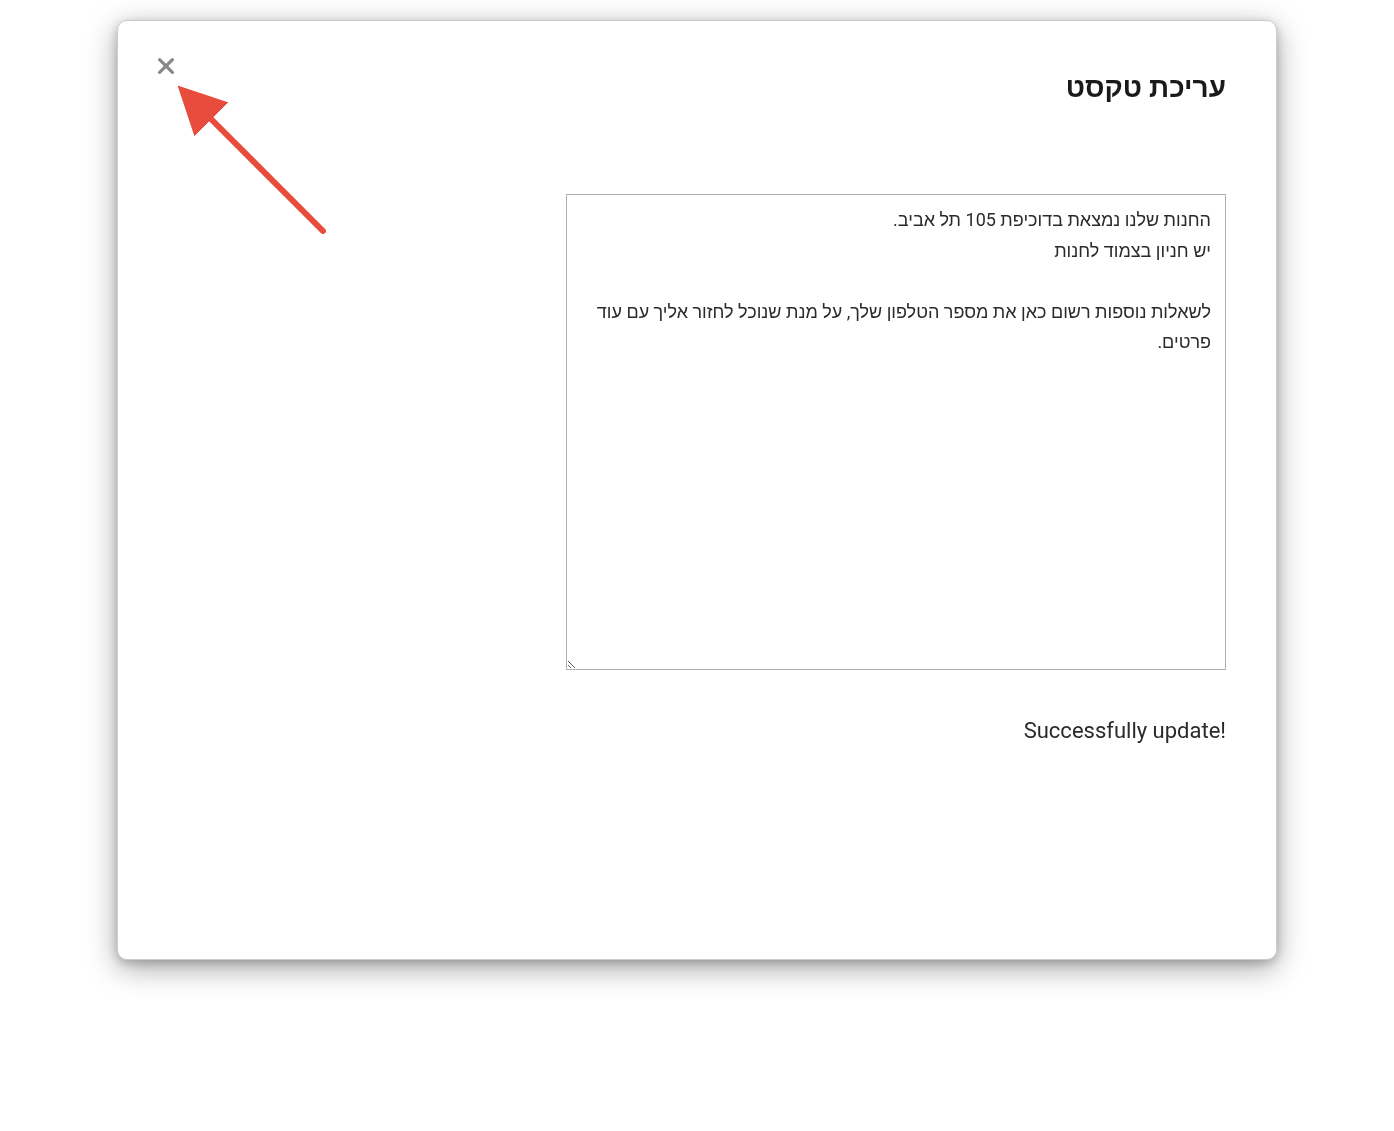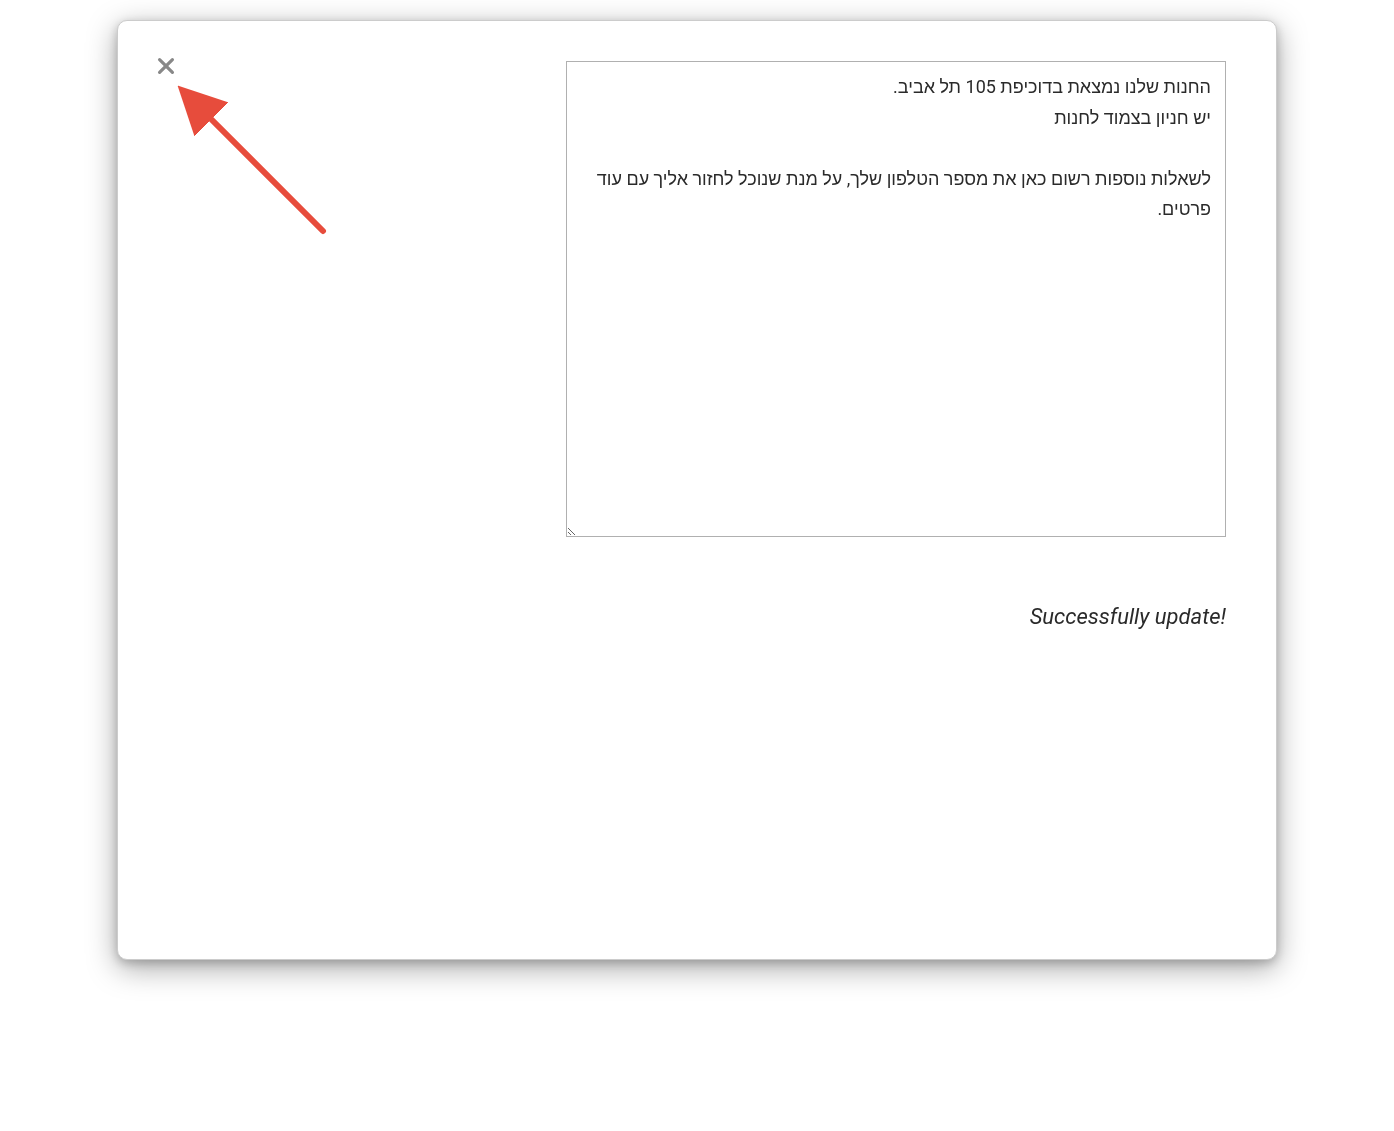--- a/index.html
+++ b/index.html
@@ -80,23 +80,22 @@
       color: #fff;
       border: none;
       border-radius: 6px;
       font-size: 22px;
       font-weight: 600;
       padding: 16px 54px;
       cursor: pointer;
       font-family: inherit;
     }
     .status-row {
-      margin-top: 67px;
+      margin-top: 48px;
       text-align: right;
-      font-style: italic;
     }
     .status-text {
       font-size: 22px;
       color: #2a2a2a;
       direction: rtl;
       unicode-bidi: plaintext;
     }
     .annotation-arrow {
       position: absolute;
       top: 60px;
@@ -112,20 +111,21 @@
 
   <div class="close-btn">
     <span>
       <svg viewBox="0 0 24 24" fill="none" stroke="#888" stroke-width="3.5" stroke-linecap="round">
         <line x1="5" y1="5" x2="19" y2="19"></line>
         <line x1="19" y1="5" x2="5" y2="19"></line>
       </svg>
     </span>
   </div>
 
+  <h2 class="modal-title">עריכת טקסט</h2>
 
   <div class="textarea-wrap">
     <textarea class="text-input" style="">החנות שלנו נמצאת בדוכיפת 105 תל אביב.
 יש חניון בצמוד לחנות
 
 לשאלות נוספות רשום כאן את מספר הטלפון שלך, על מנת שנוכל לחזור אליך עם עוד פרטים.</textarea>
   </div>
 
 
   <div class="status-row">

